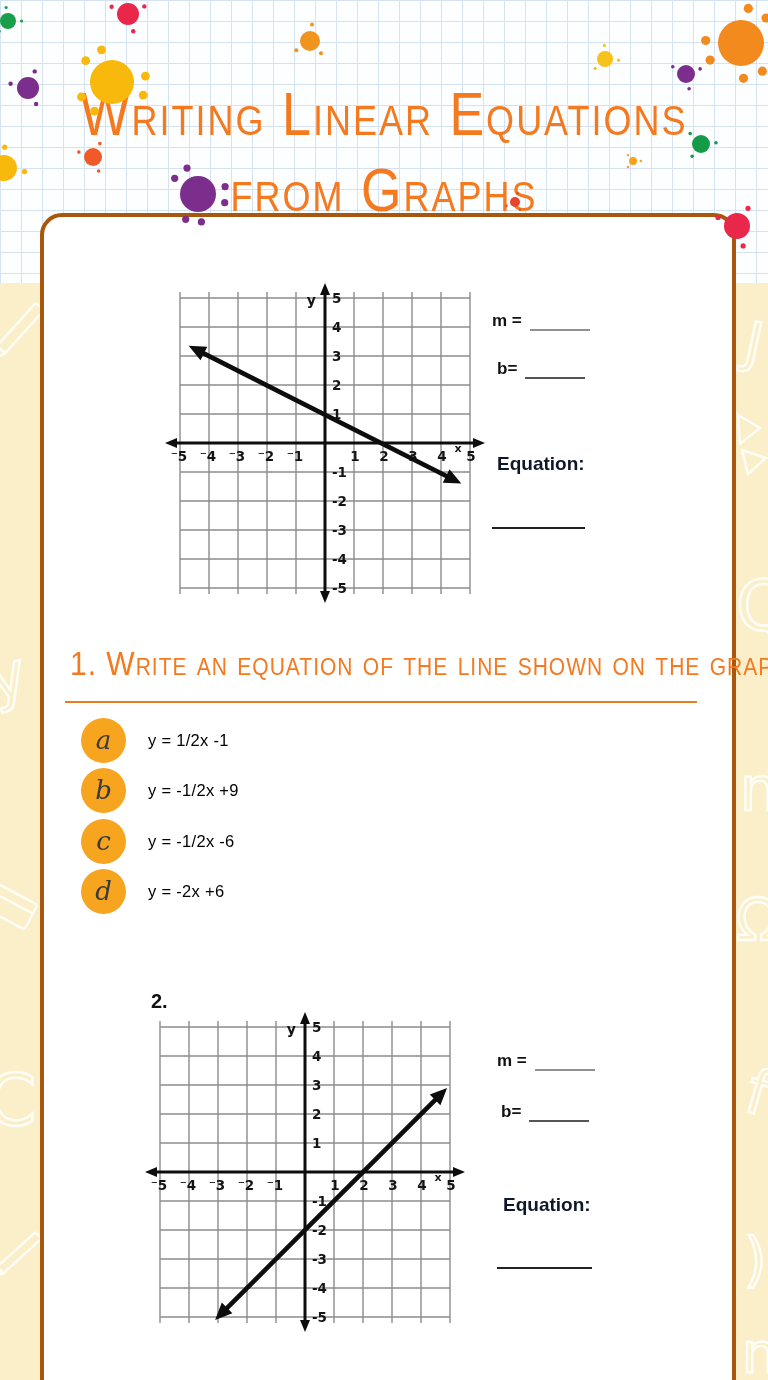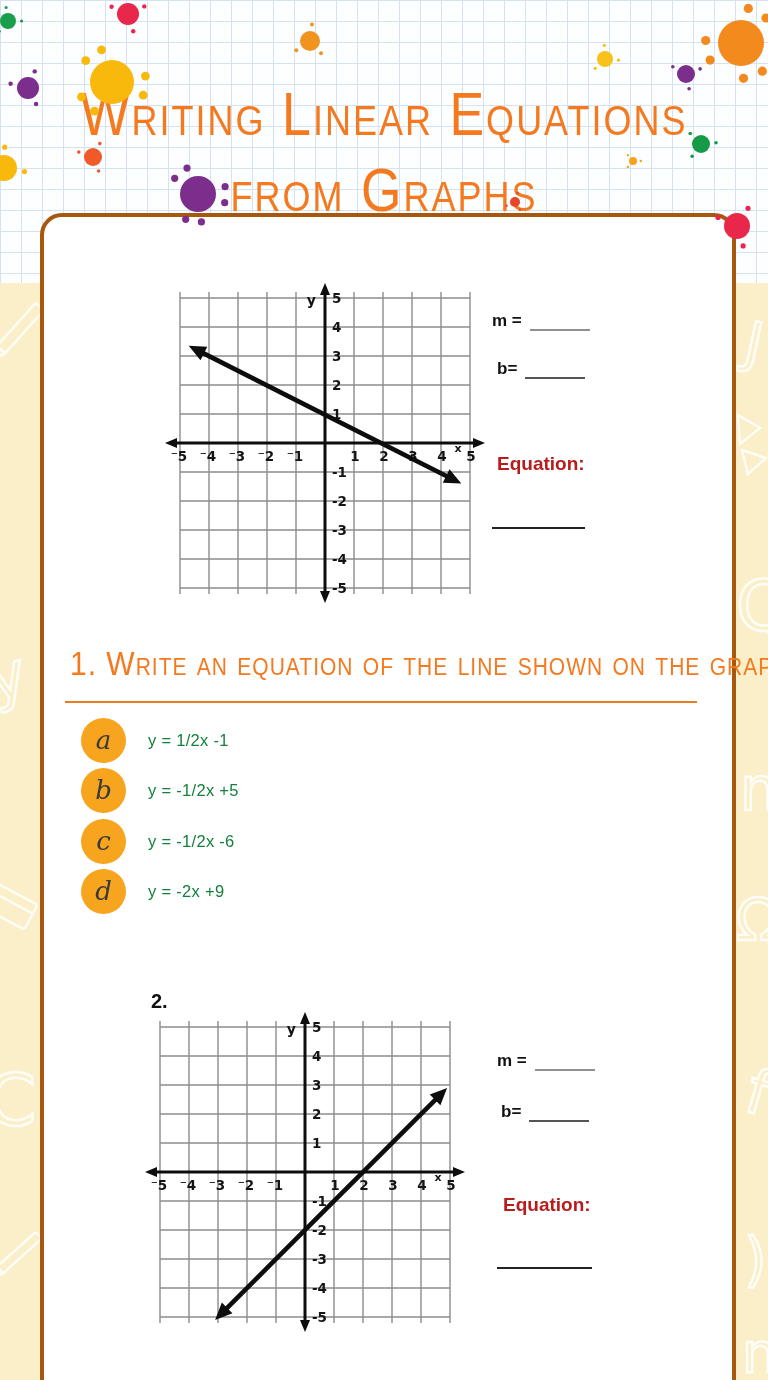--- a/index.html
+++ b/index.html
@@ -29,36 +29,36 @@
 
   .graph-svg{position:absolute;overflow:visible;}
   .g1{left:120px;top:66px;}
   .g2{left:100px;top:795px;}
 
   .ans-row{position:absolute;display:flex;align-items:flex-end;
            font-weight:bold;color:#111;font-size:17px;}
   .blank{display:inline-block;height:18px;margin-left:8px;}
   .blank.m{width:60px;border-bottom:2px solid #909090;}
   .blank.b{width:60px;border-bottom:2px solid #555;}
-  .eq-label{position:absolute;font-weight:bold;color:#b91c1c;font-size:19px;}
+  .eq-label{position:absolute;font-weight:bold;color:#0f172a;font-size:19px;}
   .eq-line{position:absolute;border-bottom:2px solid #222;height:0;}
 
   .q-title{position:absolute;left:26px;top:428px;color:#F4791F;
            font-variant:small-caps;font-size:30px;letter-spacing:1px;
            transform:scaleY(1.12);transform-origin:0 0;white-space:nowrap;}
   .q-rule{position:absolute;left:21px;top:484px;width:632px;height:0;
           border-top:2px solid #E87C1E;}
 
   .opt-row{position:absolute;left:37px;display:flex;align-items:center;
            gap:22px;height:46px;cursor:pointer;}
   .opt-circle{width:45px;height:45px;border-radius:50%;background:#F7A41F;
               display:flex;align-items:center;justify-content:center;
               font-family:"DejaVu Serif",serif;font-style:italic;
               font-size:26px;color:#3A3A3A;}
-  .opt-text{font-size:16.5px;color:#15803d;letter-spacing:0.3px;}
+  .opt-text{font-size:16.5px;color:#000000;letter-spacing:0.3px;}
 
   .q2-label{position:absolute;left:107px;top:773px;font-size:20px;
             font-weight:bold;color:#111;}
 </style>
 </head>
 <body>
 
 <div class="page">
 
   <svg class="doodles" width="768" height="1380">
@@ -238,29 +238,29 @@
 
     <div class="q-title">1. Write an equation of the line shown on the graph.</div>
     <div class="q-rule"></div>
 
     <div class="opt-row" style="top:500px;">
       <div class="opt-circle">a</div>
       <div class="opt-text">y = 1/2x -1</div>
     </div>
     <div class="opt-row" style="top:550px;">
       <div class="opt-circle">b</div>
-      <div class="opt-text">y = -1/2x +5</div>
+      <div class="opt-text">y = -1/2x +9</div>
     </div>
     <div class="opt-row" style="top:601px;">
       <div class="opt-circle">c</div>
       <div class="opt-text">y = -1/2x -6</div>
     </div>
     <div class="opt-row" style="top:651px;">
       <div class="opt-circle">d</div>
-      <div class="opt-text">y = -2x +9</div>
+      <div class="opt-text">y = -2x +6</div>
     </div>
 
     <div class="q2-label">2.</div>
 
     <svg class="graph-svg g2" width="322" height="322">
         <line x1="16" y1="9" x2="16" y2="311" stroke="#8C8C8C" stroke-width="1.4"></line>
         <line x1="16" y1="305" x2="306" y2="305" stroke="#8C8C8C" stroke-width="1.4"></line>
         <line x1="45" y1="9" x2="45" y2="311" stroke="#8C8C8C" stroke-width="1.4"></line>
         <line x1="16" y1="276" x2="306" y2="276" stroke="#8C8C8C" stroke-width="1.4"></line>
         <line x1="74" y1="9" x2="74" y2="311" stroke="#8C8C8C" stroke-width="1.4"></line>

